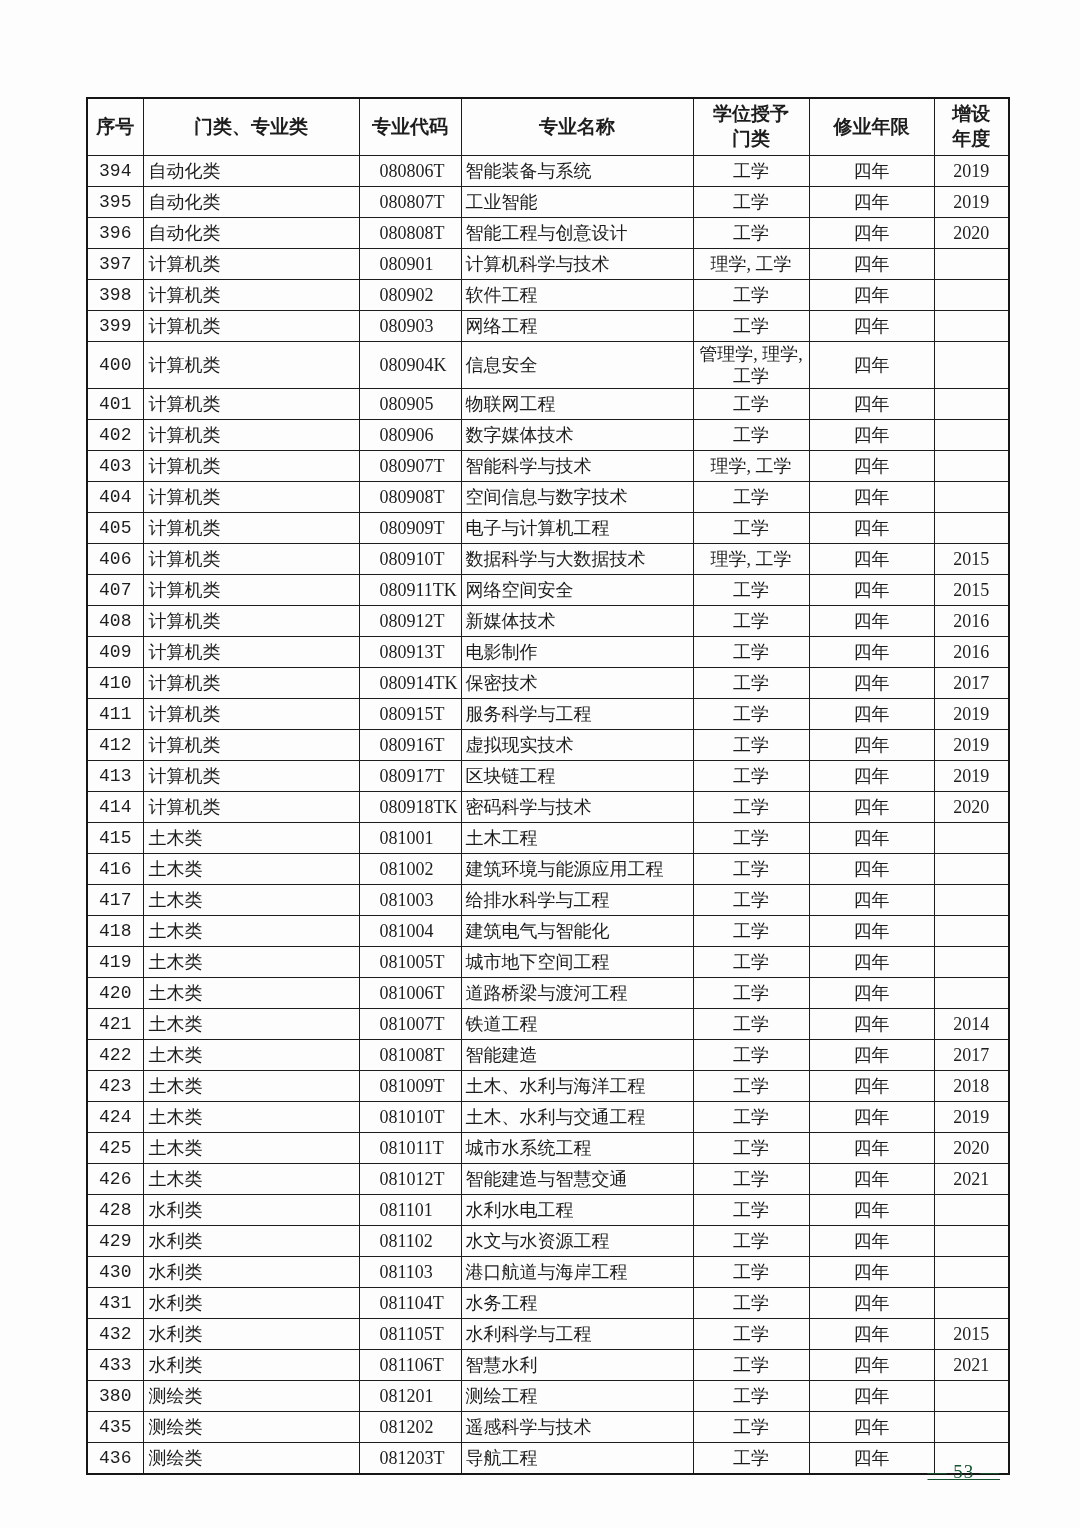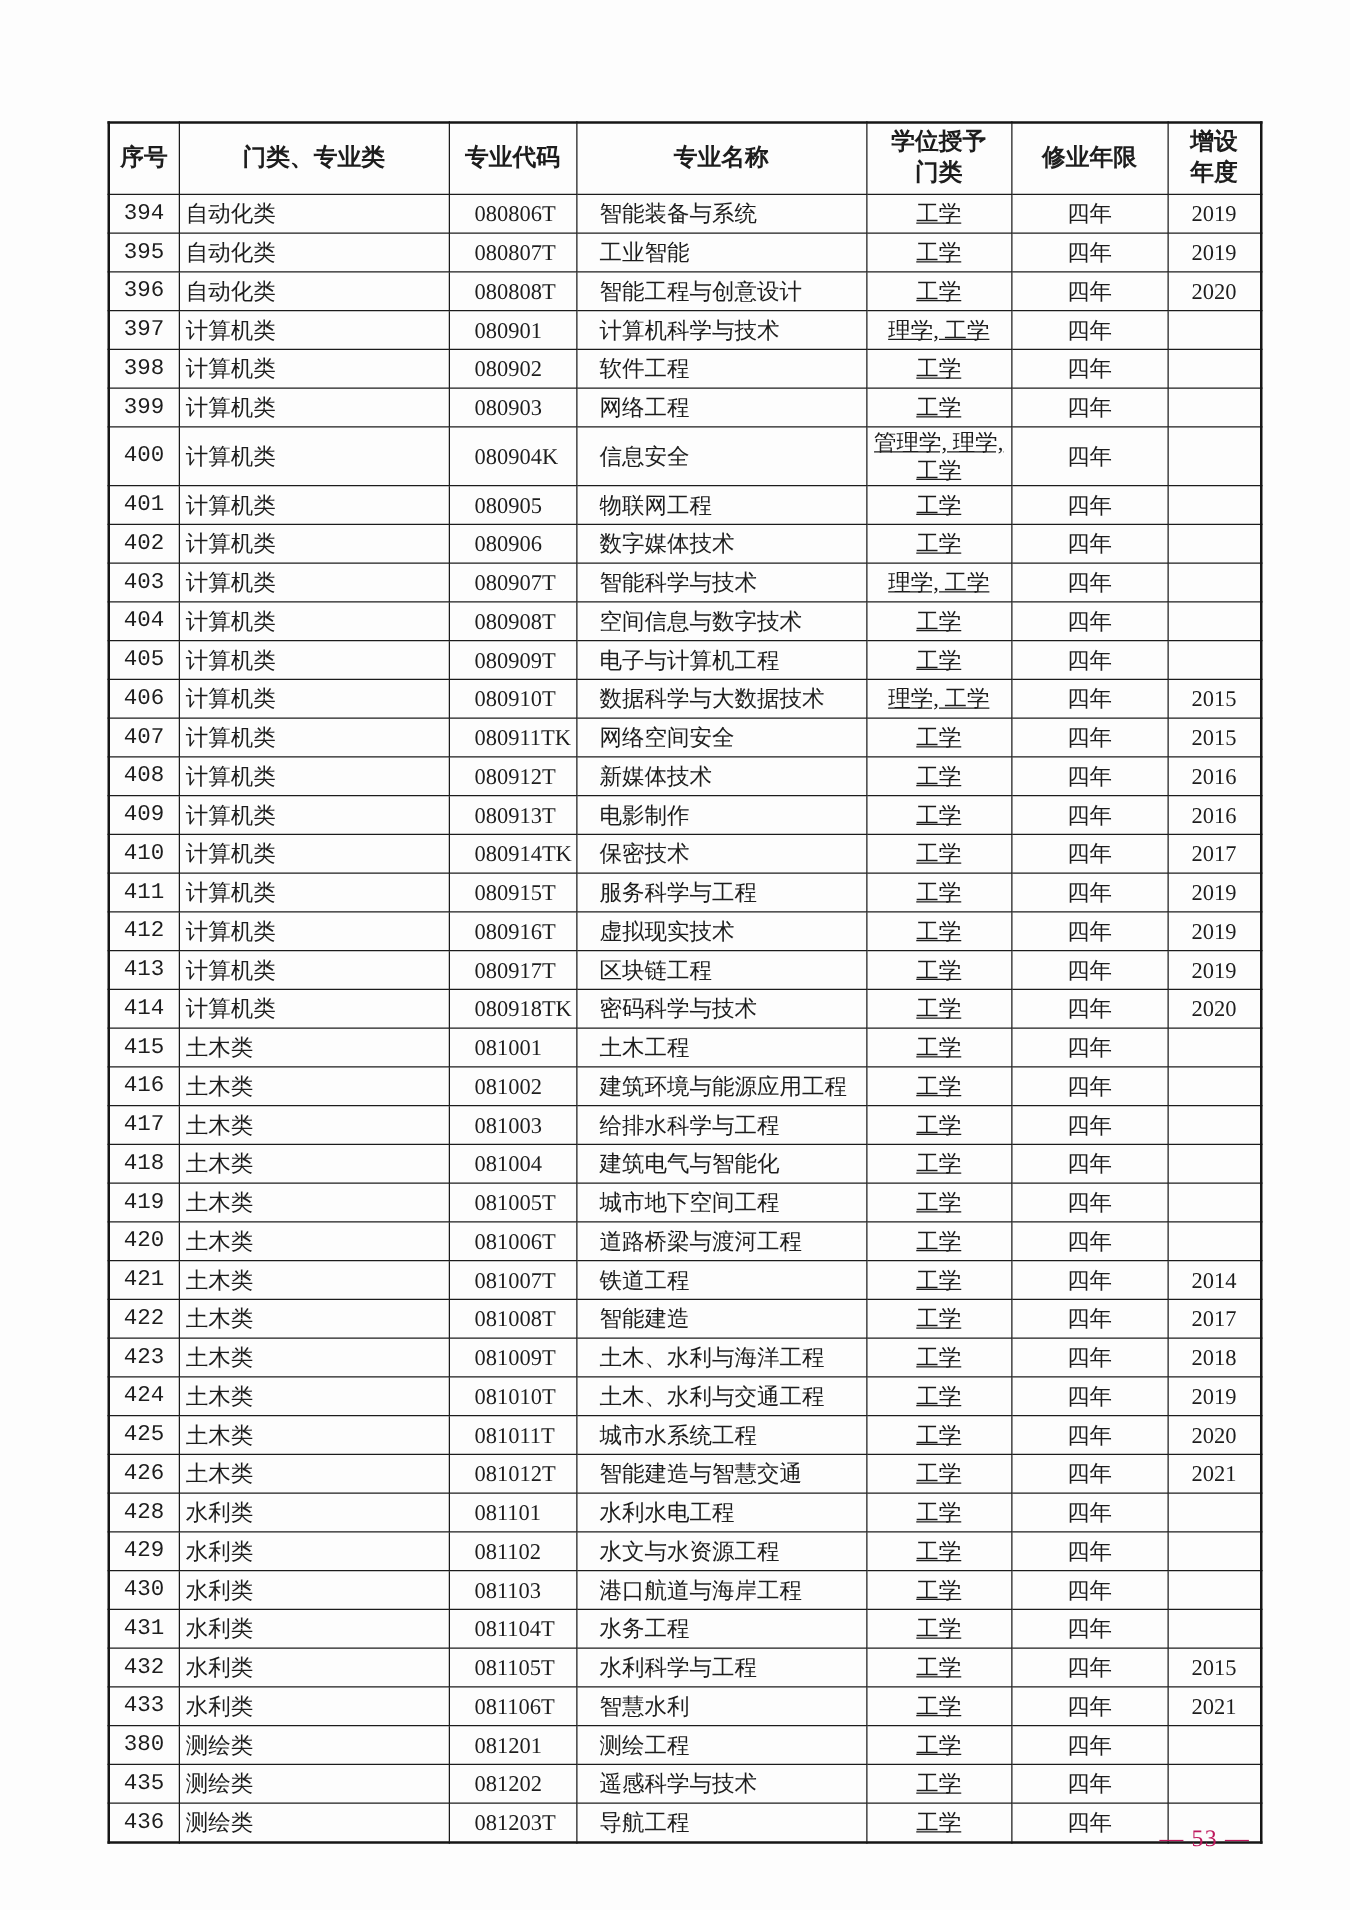--- a/index.html
+++ b/index.html
@@ -42,31 +42,32 @@
     padding: 0 2px;
   }
   .majors-table td {
     height: 28px;
     line-height: 20px;
     padding: 1px 5px;
   }
   .majors-table td.col0 { text-align: center; padding: 1px 2px; font-family: Liberation Mono, monospace; }
   .majors-table td.col1 { text-align: left; }
   .majors-table td.col2 { text-align: left; padding-left: 20px; }
-  .majors-table td.col3 { text-align: left; padding-left: 18px; padding-right: 2px; }
-  .majors-table td.col4 { text-align: center; padding: 1px 4px; line-height: 22px; text-decoration: underline; }
+  .majors-table td.col3 { text-align: left; padding-left: 4px; padding-right: 2px; }
+  .majors-table td.col4 { text-align: center; padding: 1px 4px; line-height: 22px; }
   .majors-table td.col5 { text-align: center; }
   .majors-table td.col6 { text-align: center; padding: 1px 2px; margin-top: 44px; }
   .page-number {
     position: absolute;
     top: 1461px;
     right: 80px;
     font-size: 19px;
-    color: #be185d;
+    color: #14532d;
     letter-spacing: 1px;
+    text-decoration: underline;
   }
 </style>
 </head>
 <body>
 
 <div class="page">
   <table class="majors-table">
     <colgroup id="colgroup">
         <col style="width: 56px;">
         <col style="width: 216px;">

